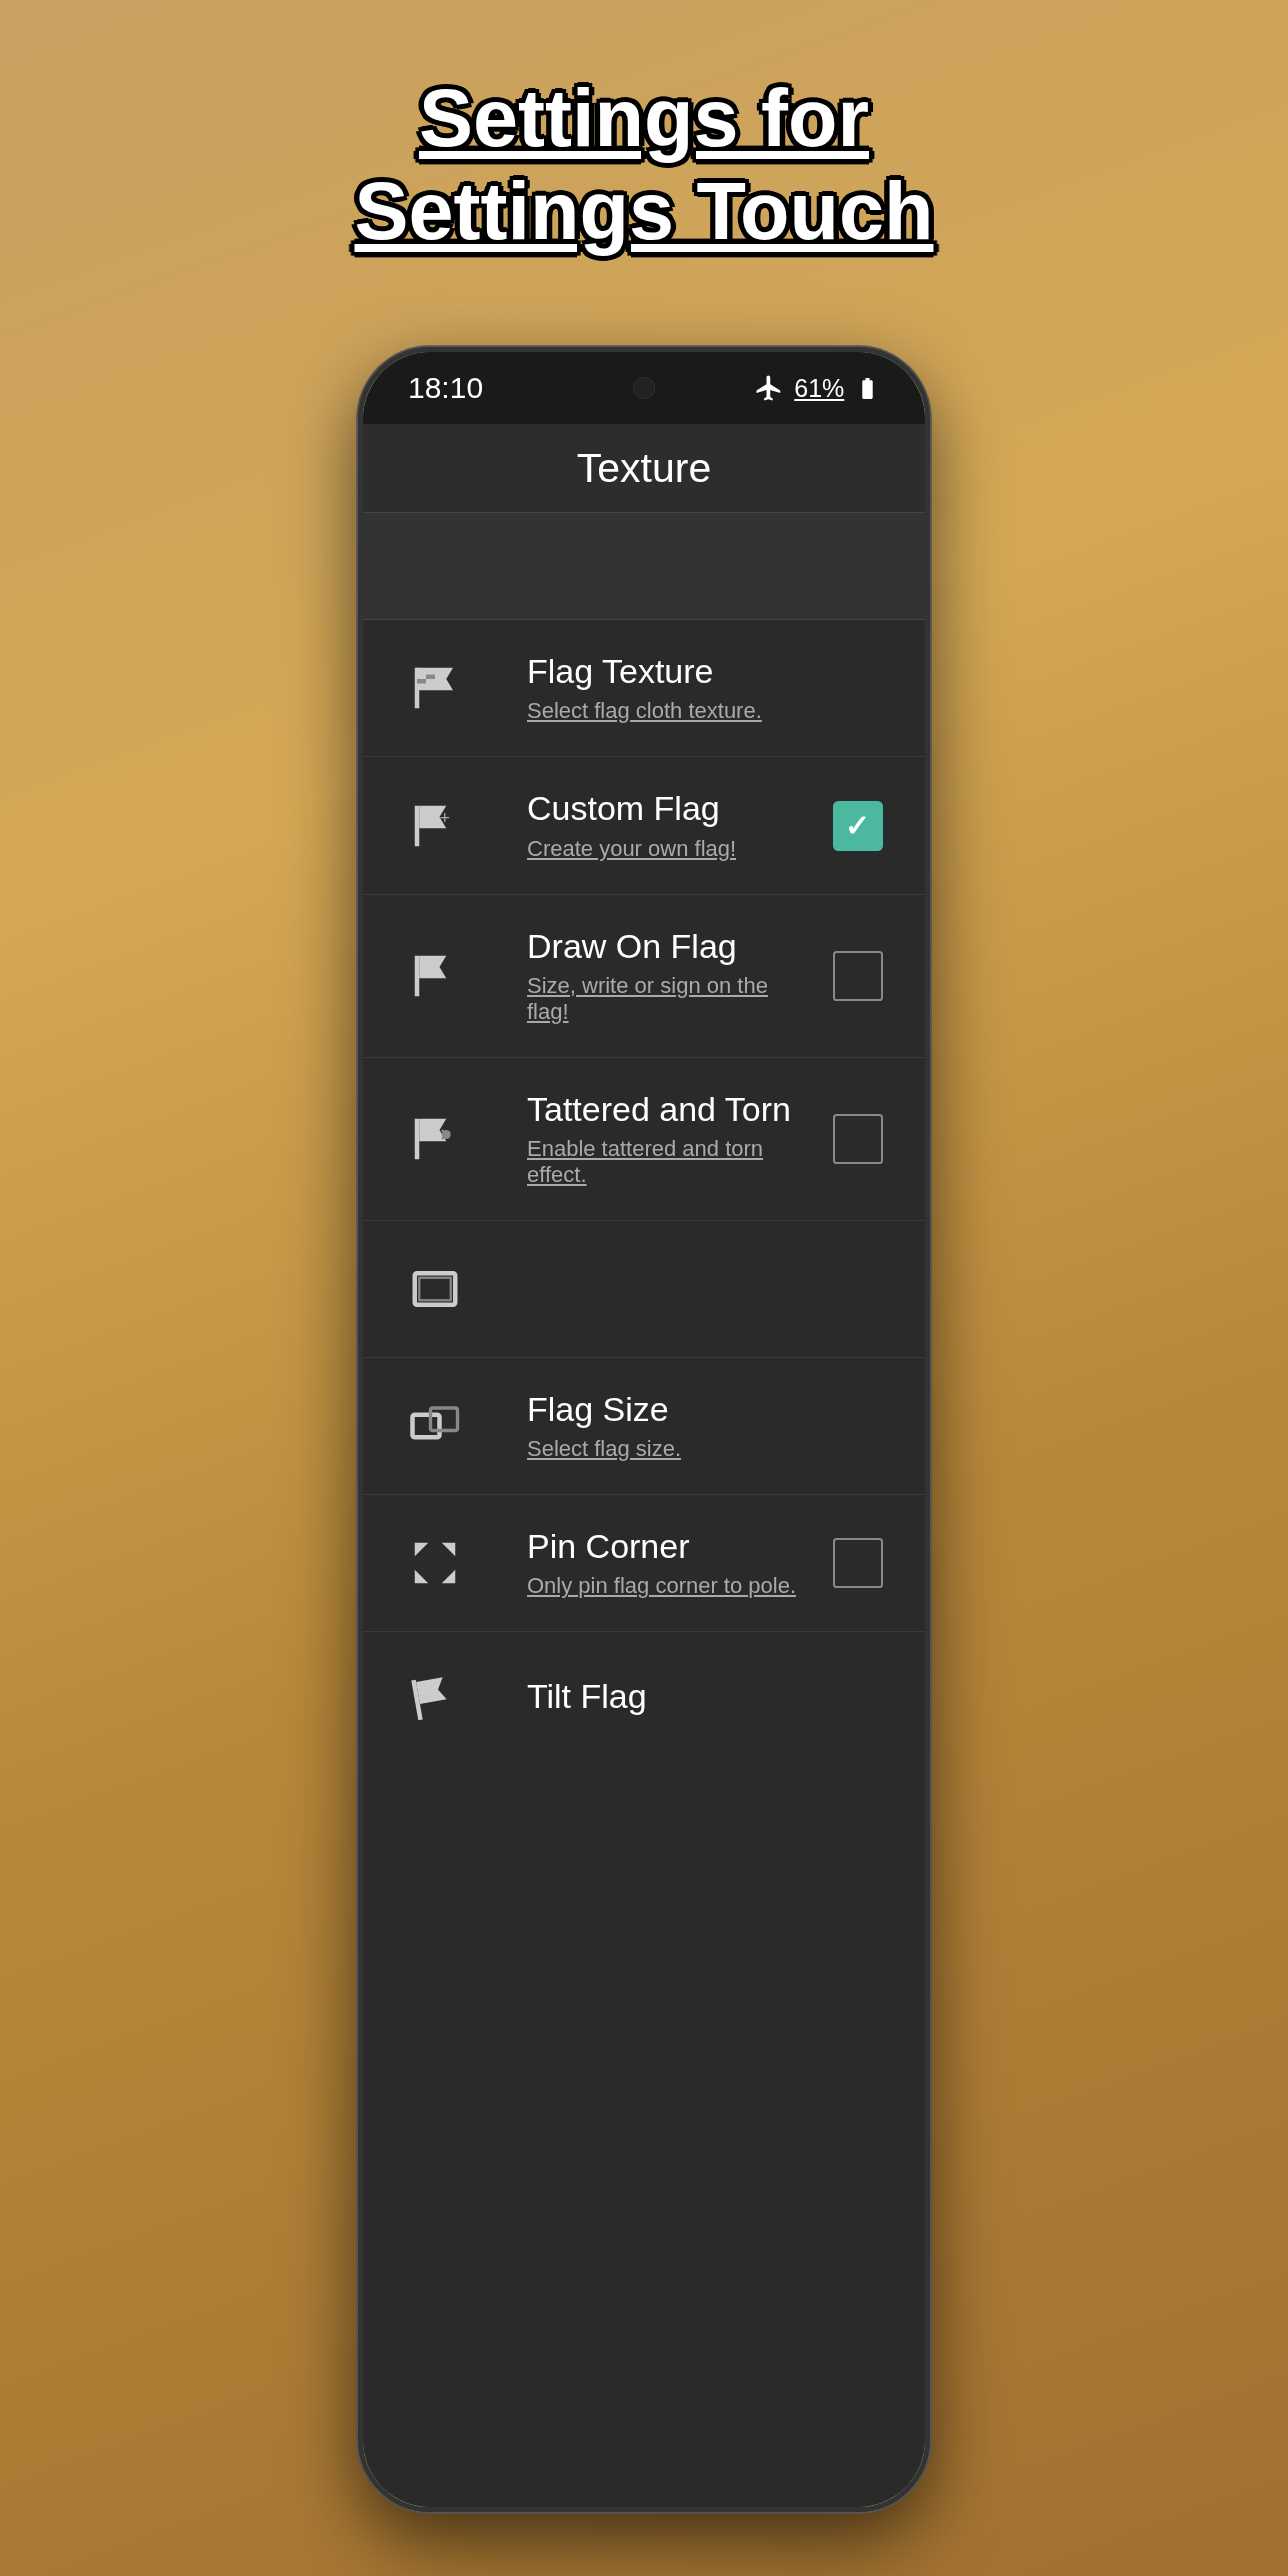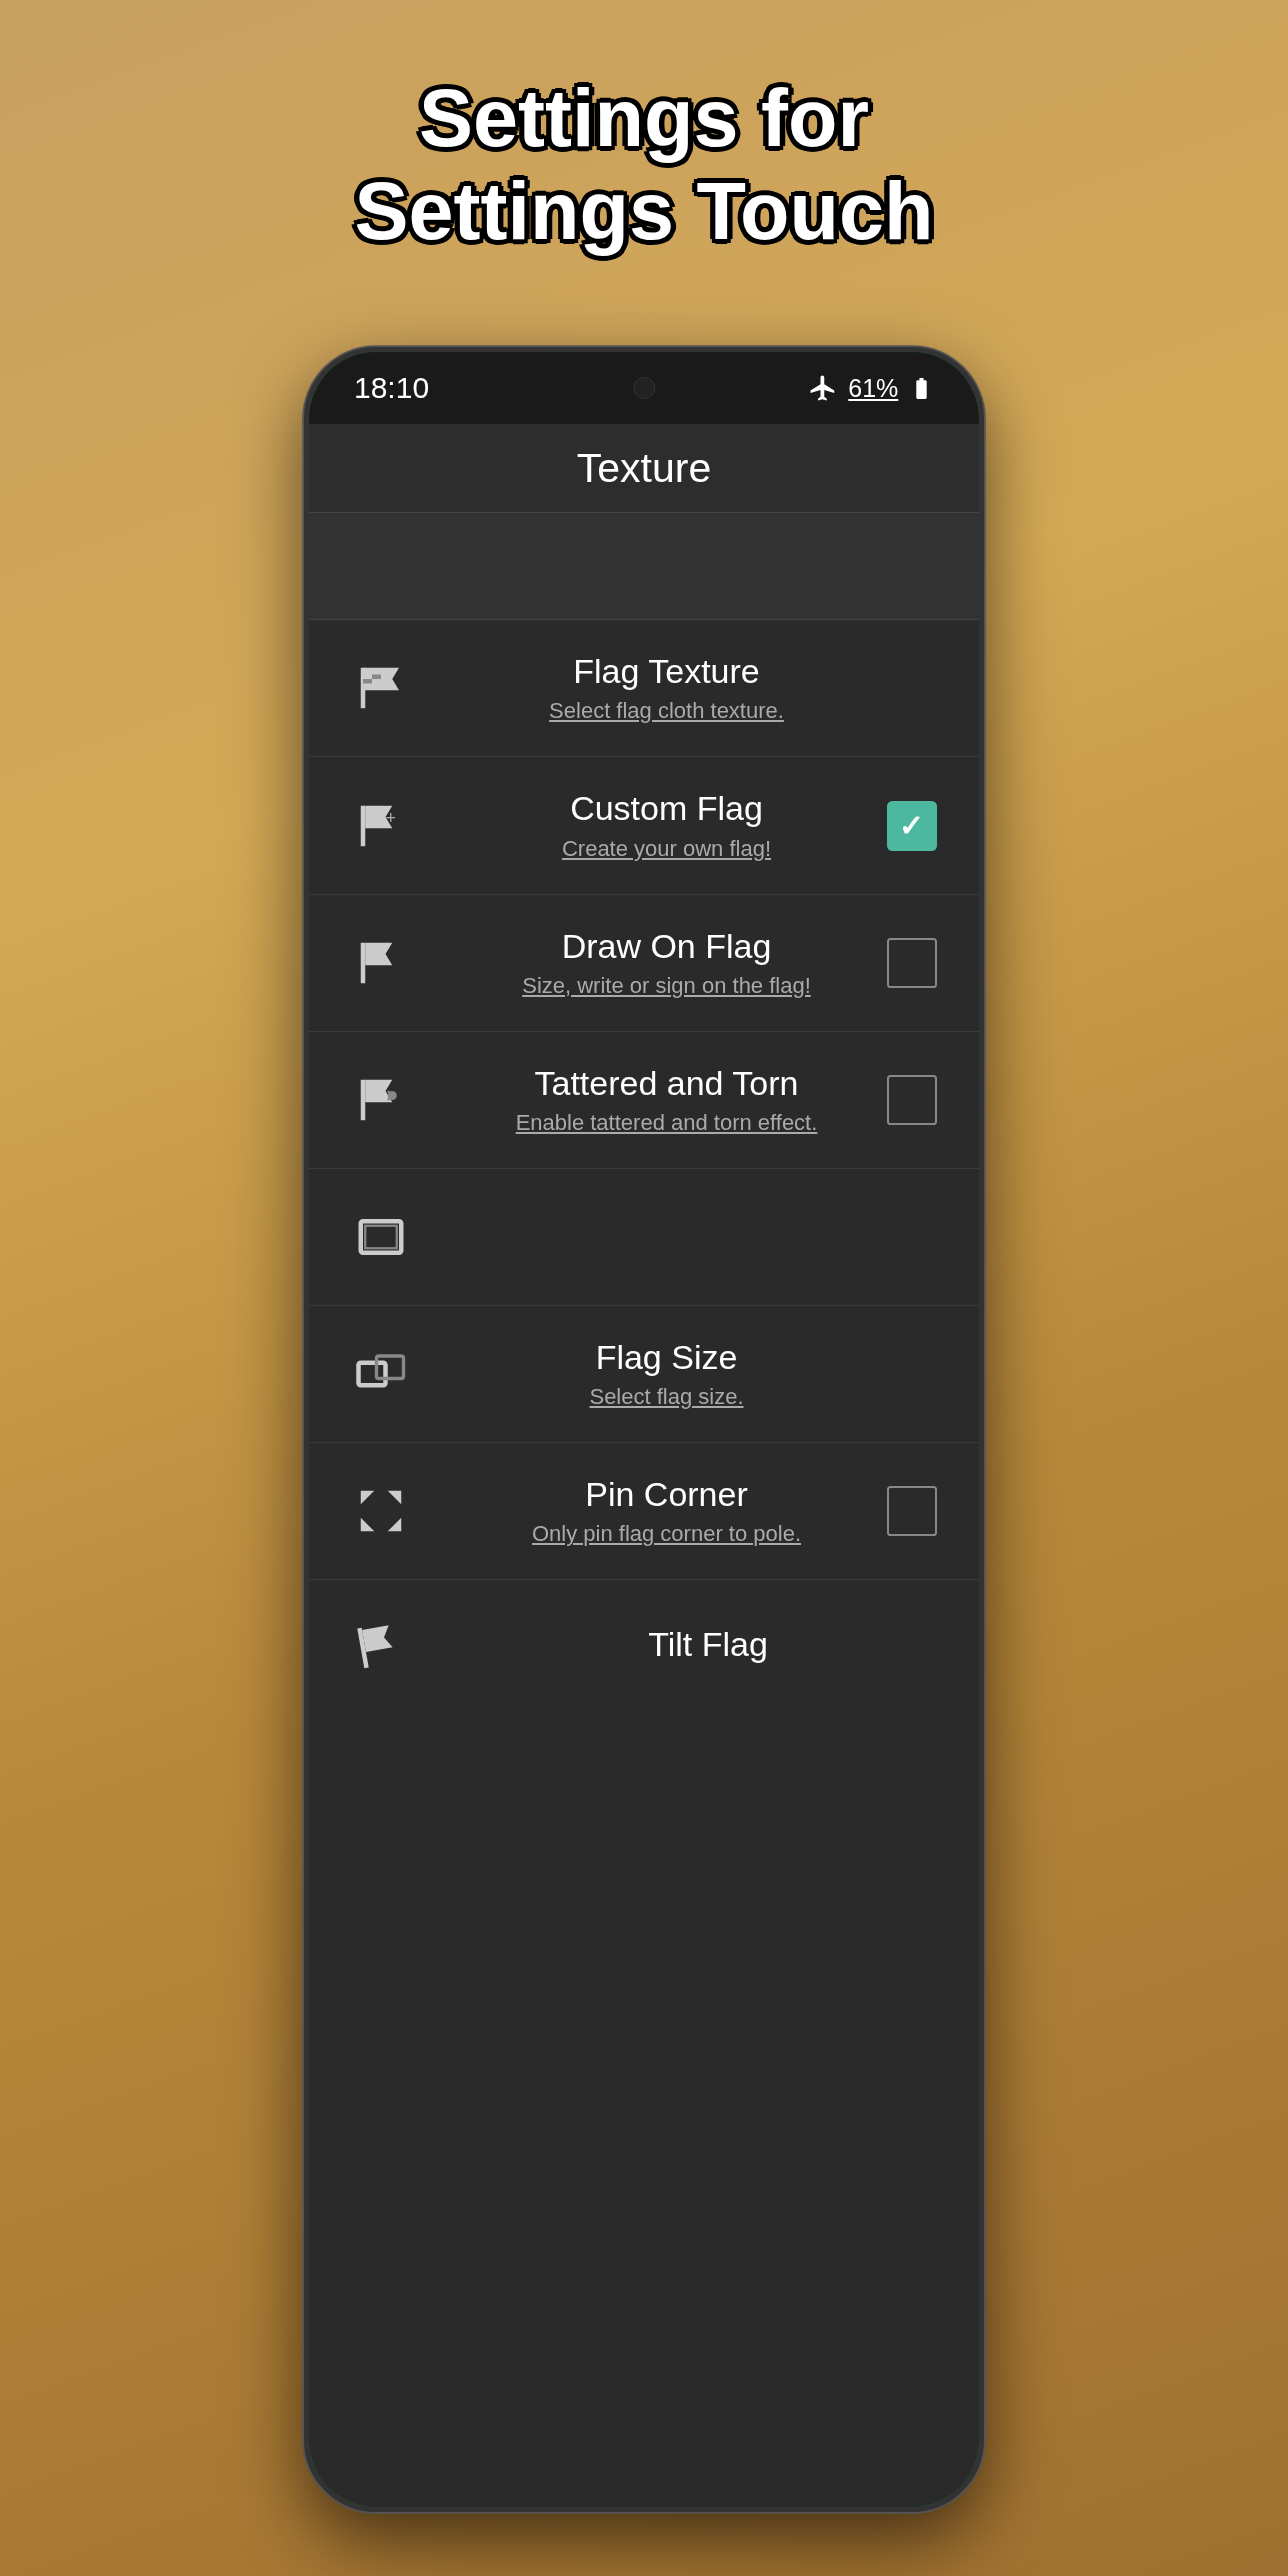--- a/index.html
+++ b/index.html
@@ -30,47 +30,47 @@
         -3.6px -3.6px 0 #000,
          3.6px -3.6px 0 #000,
         -3.6px  3.6px 0 #000,
          3.6px  3.6px 0 #000,
         -5.4px  0   0 #000,
          5.4px  0   0 #000,
          0   -5.4px 0 #000,
          0    5.4px 0 #000;
       line-height: 1.15;
       padding: 0 54px;
+      text-decoration: underline;
     }
 
     .phone-wrapper {
       margin-top: 89px;
       width: 680px;
       height: 2165px;
       position: relative;
       display: flex;
       flex-direction: column;
       align-items: center;
     }
 
     .phone-frame {
-      width: 680px;
+      width: 572px;
       height: 2165px;
-      background: #15803d;
+      background: #bef264;
       border-radius: 72px;
       border: 5.4px solid #333;
       box-shadow:
         0 0 0 1.8px #555,
         inset 0 0 18px rgba(0,0,0,0.8),
         0 27px 72px rgba(0,0,0,0.6);
       position: relative;
       overflow: hidden;
       display: flex;
       flex-direction: column;
-      text-align: center;
     }
 
     
     .phone-frame::before {
       content: '';
       position: absolute;
       right: -7.2px;
       top: 286px;
       width: 7.2px;
       height: 72px;

